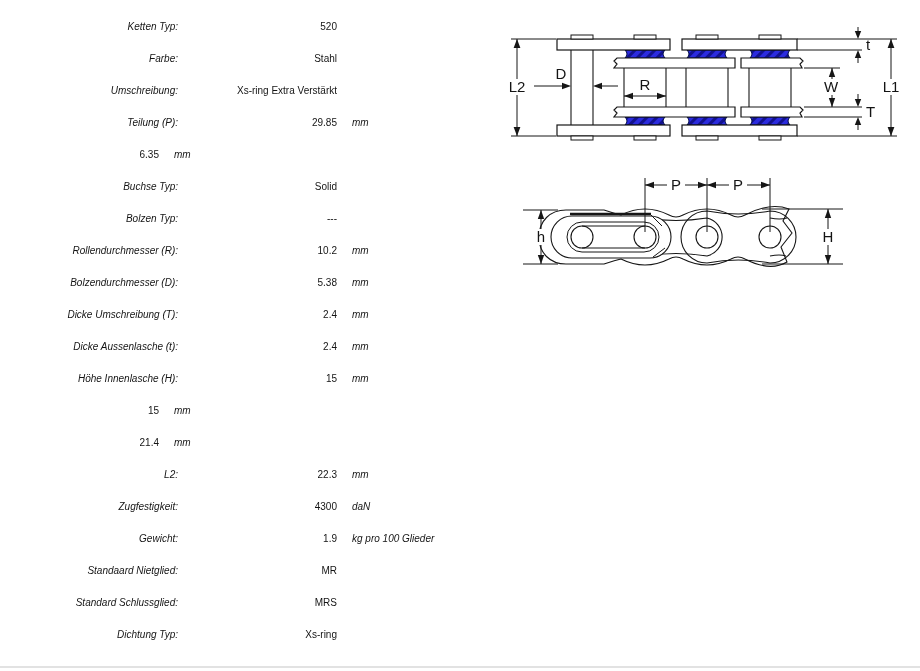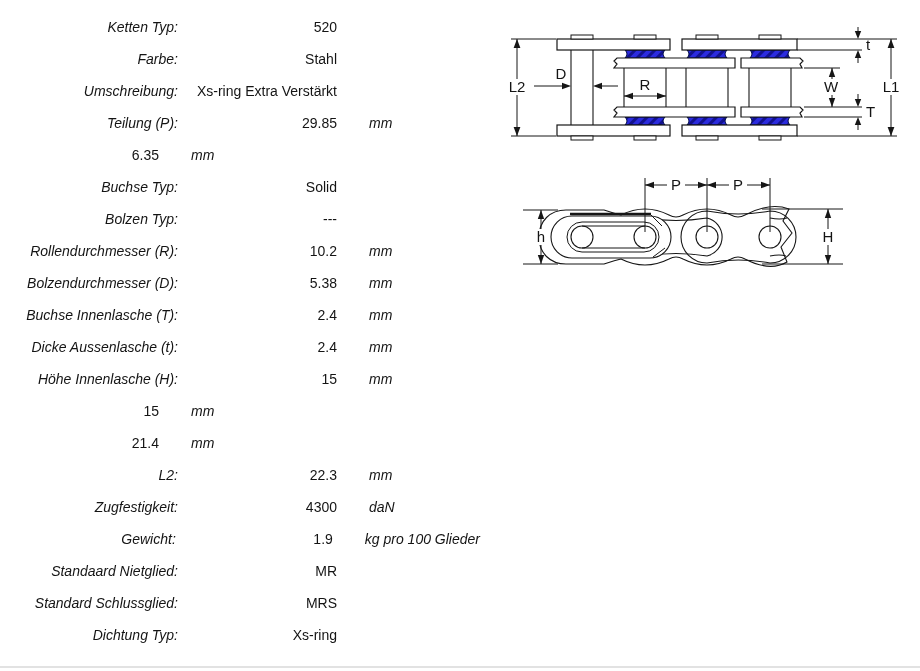--- a/index.html
+++ b/index.html
@@ -1,23 +1,23 @@
 <!DOCTYPE html>
 <html><head>
 <meta charset="utf-8">
 <style>
   * { margin:0; padding:0; box-sizing:border-box; }
   html,body { width:920px; height:671px; }
   body { font-family:"Liberation Sans", sans-serif; background:#ffffff; position:relative; overflow:hidden; color:#141414; }
   .sheet { position:absolute; left:0; top:0; width:920px; height:671px; background:#ffffff; }
   .spec-table { position:absolute; left:0; top:11px; width:480px; }
-  .spec-row { display:flex; height:32px; align-items:flex-end; font-size:14px; line-height:32px; }
+  .spec-row { display:flex; height:32px; align-items:flex-end; font-size:10px; line-height:32px; }
   .cell-label { width:178px; text-align:right; font-style:italic; white-space:nowrap; }
   .cell-value { width:159px; text-align:right; white-space:nowrap; }
-  .cell-unit  { margin-left:32px; font-style:italic; white-space:nowrap; }
+  .cell-unit  { margin-left:15px; font-style:italic; white-space:nowrap; }
   .diagram { position:absolute; }
   .diagram text { font-family:"Liberation Sans", sans-serif; font-size:15px; fill:#141414; }
   .bottom-rule { position:absolute; left:0; top:666px; width:920px; height:2px; background:#e2e2e2; }
 </style>
 </head>
 <body>
 
 <div class="sheet">
 
   <div class="spec-table">
@@ -59,21 +59,21 @@
         <div class="cell-label">Rollendurchmesser (R):</div>
         <div class="cell-value">10.2</div>
         <div class="cell-unit">mm</div>
       </div>
     <div class="spec-row">
         <div class="cell-label">Bolzendurchmesser (D):</div>
         <div class="cell-value">5.38</div>
         <div class="cell-unit">mm</div>
       </div>
     <div class="spec-row">
-        <div class="cell-label">Buchse Innenlasche (T):</div>
+        <div class="cell-label">Dicke Umschreibung (T):</div>
         <div class="cell-value">2.4</div>
         <div class="cell-unit">mm</div>
       </div>
     <div class="spec-row">
         <div class="cell-label">Dicke Aussenlasche (t):</div>
         <div class="cell-value">2.4</div>
         <div class="cell-unit">mm</div>
       </div>
     <div class="spec-row">
         <div class="cell-label">Höhe Innenlasche (H):</div>

